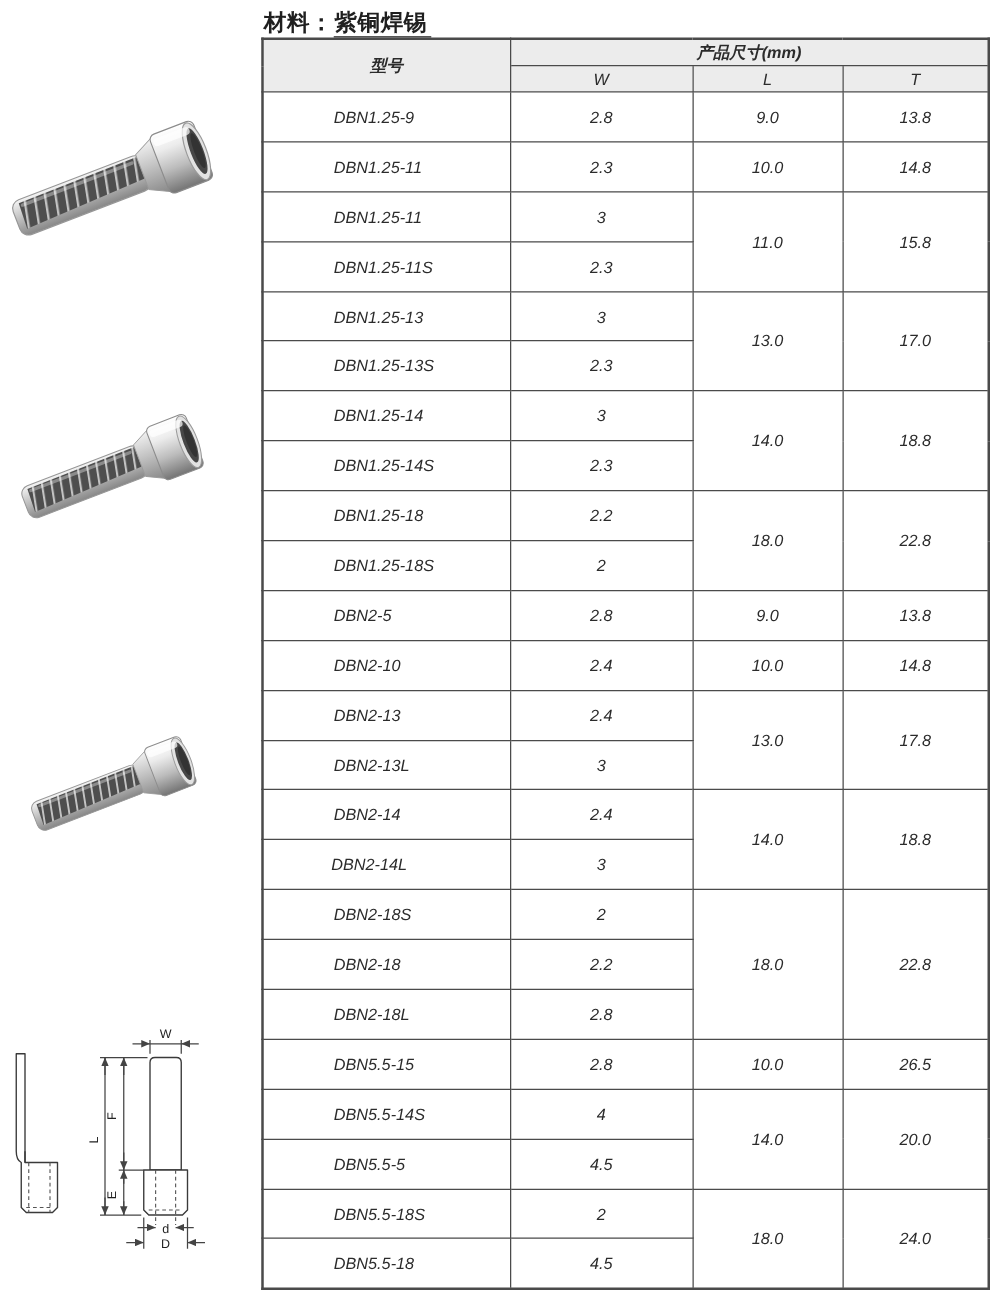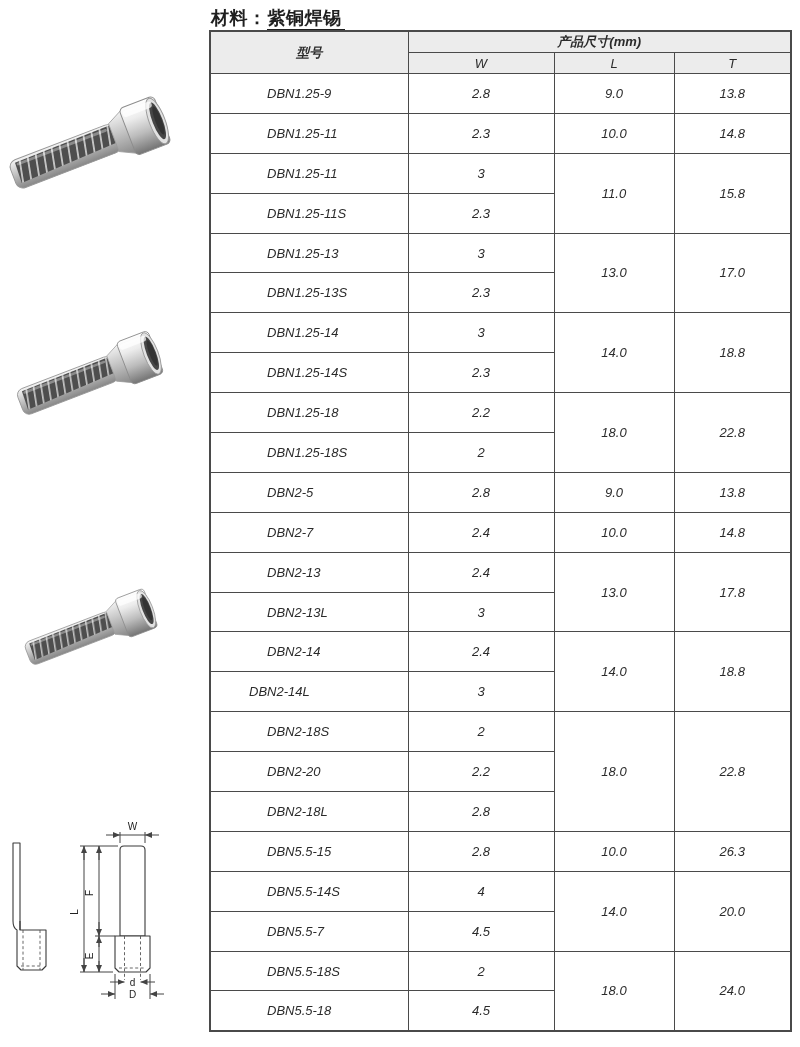--- a/index.html
+++ b/index.html
@@ -22,21 +22,21 @@
     font-style:italic;
   }
   table.spec th,table.spec td{
     border:1px solid #4a4a4a;padding:0;text-align:center;vertical-align:middle;
     color:#2b2b2b;overflow:hidden;
   }
   table.spec thead th{background:#ececec;height:20px;font-size:13px;}
   table.spec thead tr.r1 th{font-weight:bold;}
   table.spec thead tr.r2 th{font-weight:normal;}
   table.spec td.model{text-align:left;padding-left:56px;}
-  table.spec td.model.indent{padding-left:38px;}
+  table.spec td.model.indent{padding-left:54px;}
   table.spec tbody tr{height:39.9px;}
   
   .photo{position:absolute;}
   .drawing{position:absolute;left:2px;top:820px;}
   .drawing text{font-size:10px;fill:#222;font-family:"Liberation Sans","DejaVu Sans",sans-serif;}
   .dimline{stroke:#444;stroke-width:1;fill:none;}
   .outline{stroke:#3a3a3a;stroke-width:1.1;fill:#ffffff;stroke-linejoin:round;}
   .dash{stroke:#555;stroke-width:.9;fill:none;stroke-dasharray:3,2.4;}
 </style>
 </head>
@@ -229,21 +229,21 @@
         <td class="model">DBN1.25-18S</td>
         <td>2</td>
       </tr>
       <tr>
         <td class="model">DBN2-5</td>
         <td>2.8</td>
         <td rowspan="1">9.0</td>
         <td rowspan="1">13.8</td>
       </tr>
       <tr>
-        <td class="model">DBN2-7</td>
+        <td class="model">DBN2-10</td>
         <td>2.4</td>
         <td rowspan="1">10.0</td>
         <td rowspan="1">14.8</td>
       </tr>
       <tr>
         <td class="model">DBN2-13</td>
         <td>2.4</td>
         <td rowspan="2">13.0</td>
         <td rowspan="2">17.8</td>
       </tr>
@@ -261,41 +261,41 @@
         <td class="model indent">DBN2-14L</td>
         <td>3</td>
       </tr>
       <tr>
         <td class="model">DBN2-18S</td>
         <td>2</td>
         <td rowspan="3">18.0</td>
         <td rowspan="3">22.8</td>
       </tr>
       <tr>
-        <td class="model">DBN2-20</td>
+        <td class="model">DBN2-18</td>
         <td>2.2</td>
       </tr>
       <tr>
         <td class="model">DBN2-18L</td>
         <td>2.8</td>
       </tr>
       <tr>
         <td class="model">DBN5.5-15</td>
         <td>2.8</td>
         <td rowspan="1">10.0</td>
-        <td rowspan="1">26.3</td>
+        <td rowspan="1">26.5</td>
       </tr>
       <tr>
         <td class="model">DBN5.5-14S</td>
         <td>4</td>
         <td rowspan="2">14.0</td>
         <td rowspan="2">20.0</td>
       </tr>
       <tr>
-        <td class="model">DBN5.5-7</td>
+        <td class="model">DBN5.5-5</td>
         <td>4.5</td>
       </tr>
       <tr>
         <td class="model">DBN5.5-18S</td>
         <td>2</td>
         <td rowspan="2">18.0</td>
         <td rowspan="2">24.0</td>
       </tr>
       <tr>
         <td class="model">DBN5.5-18</td>

